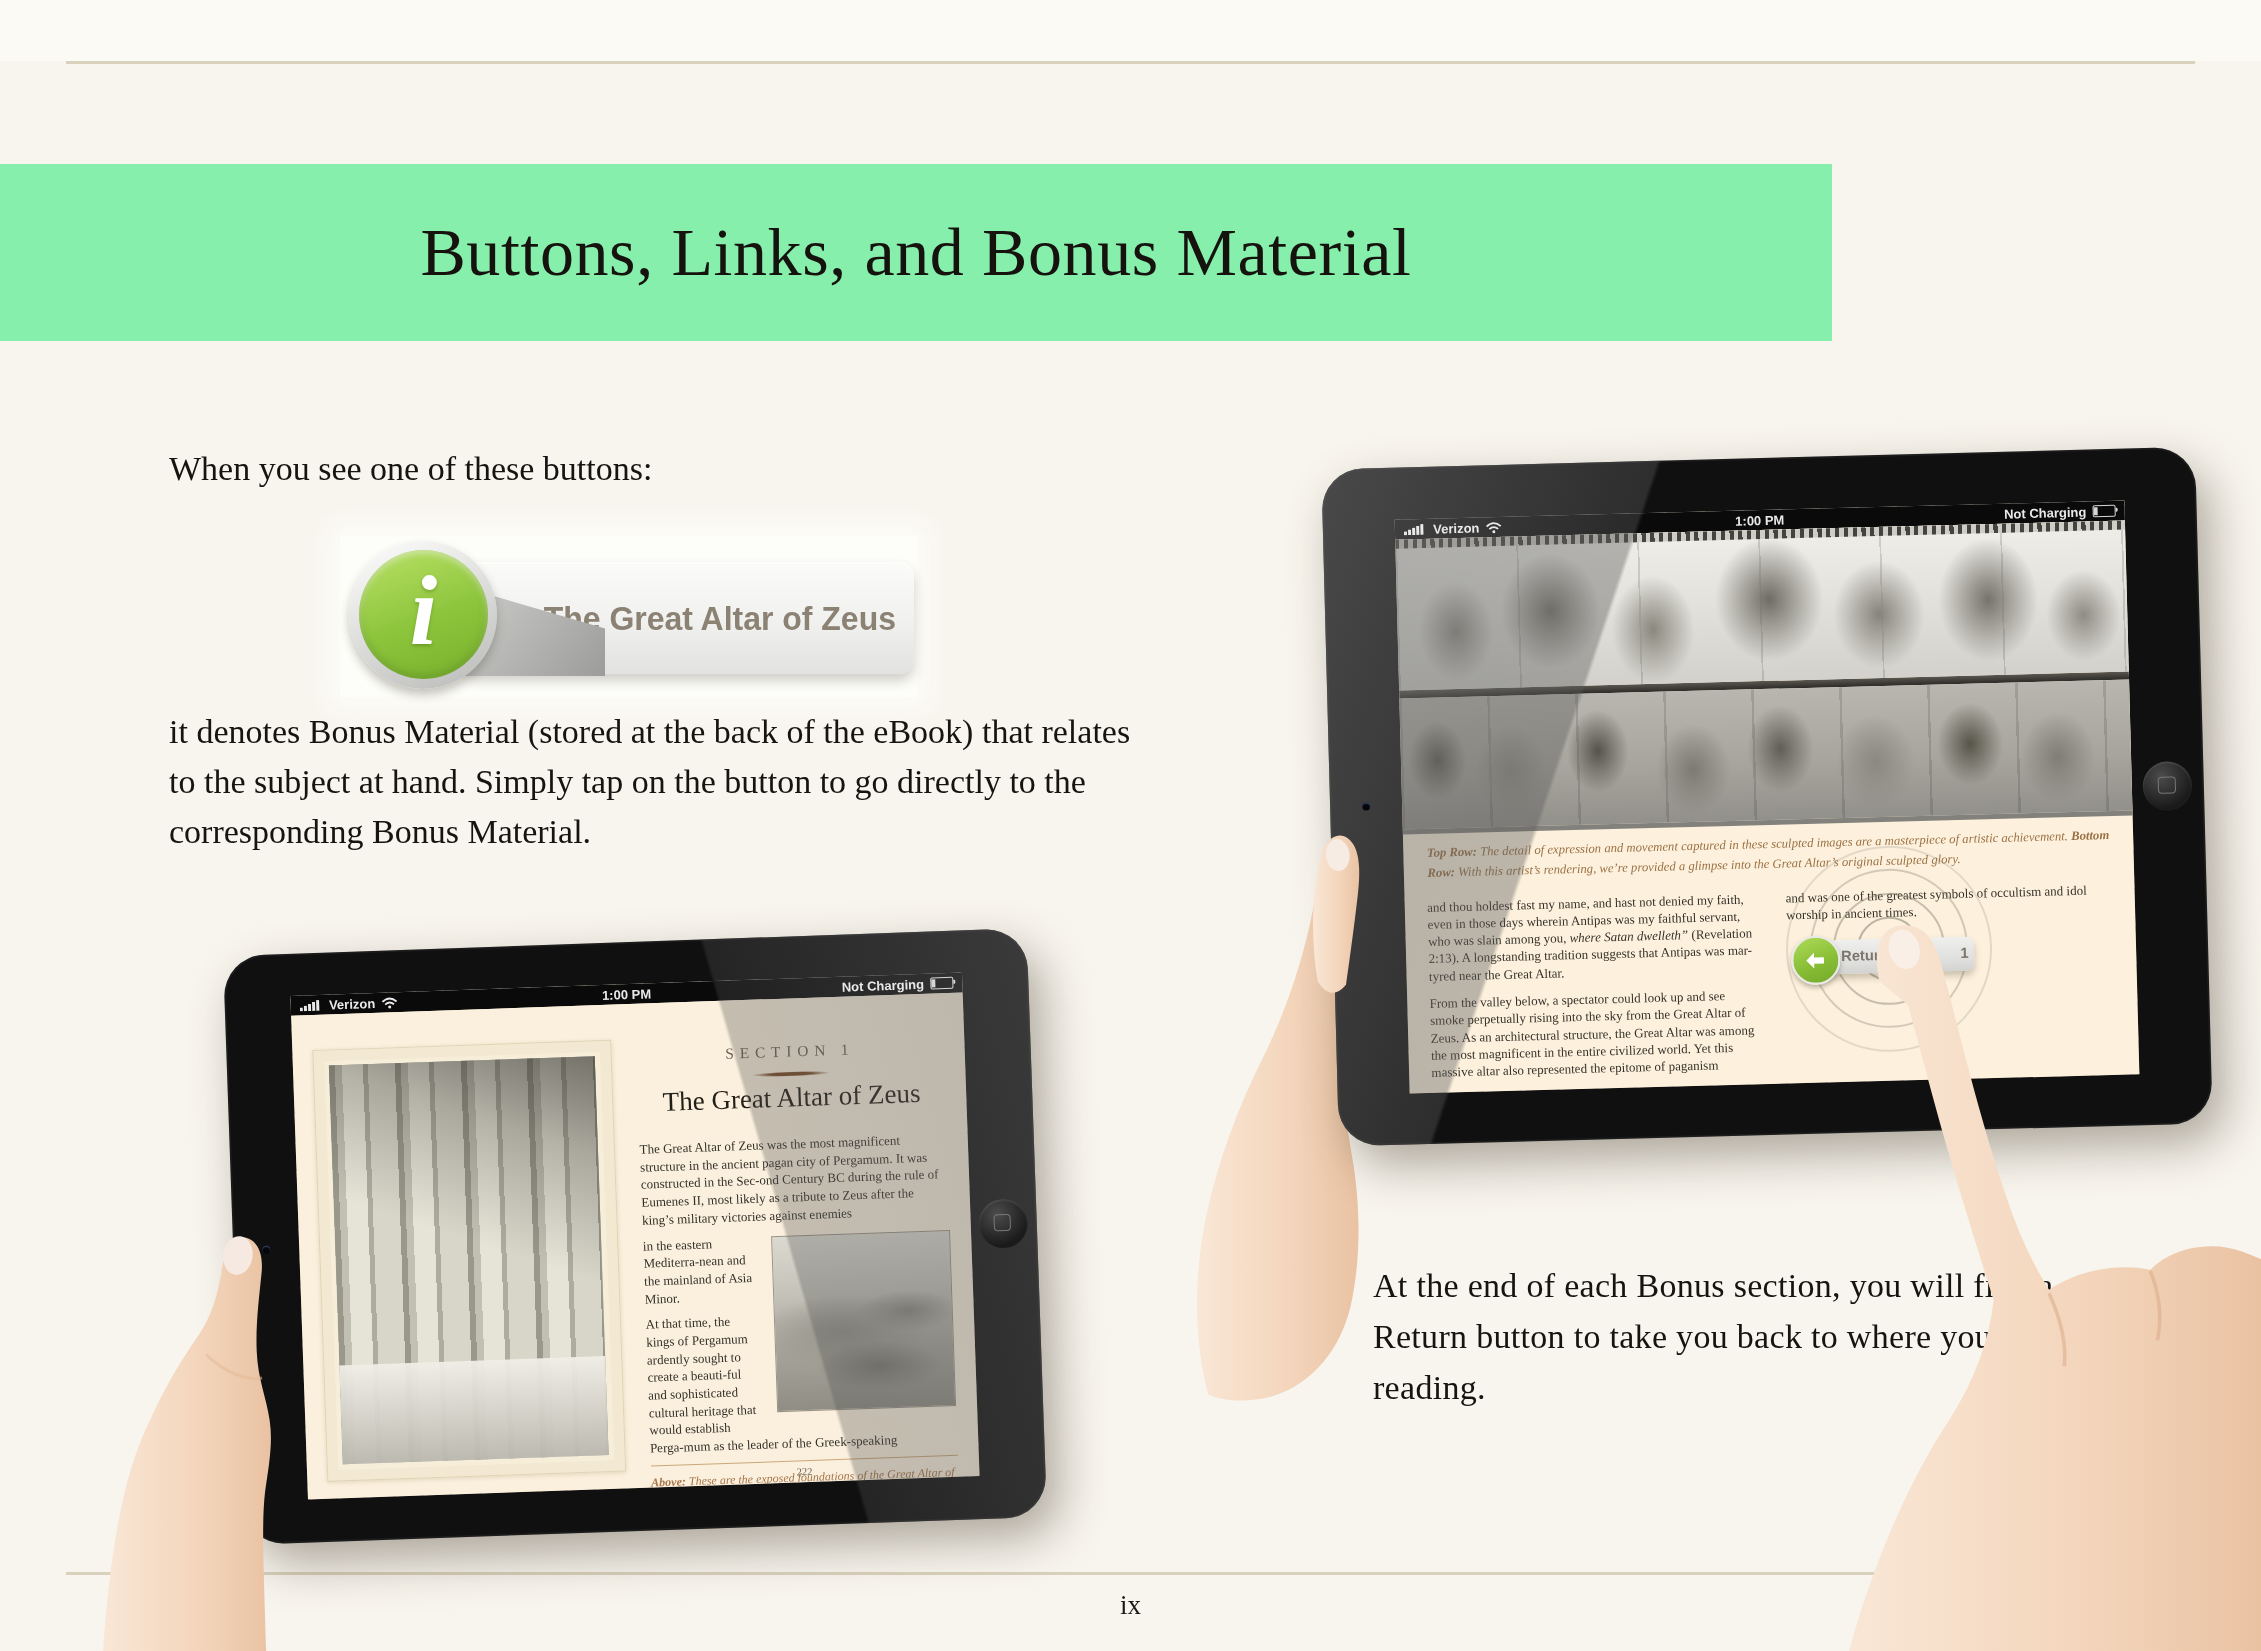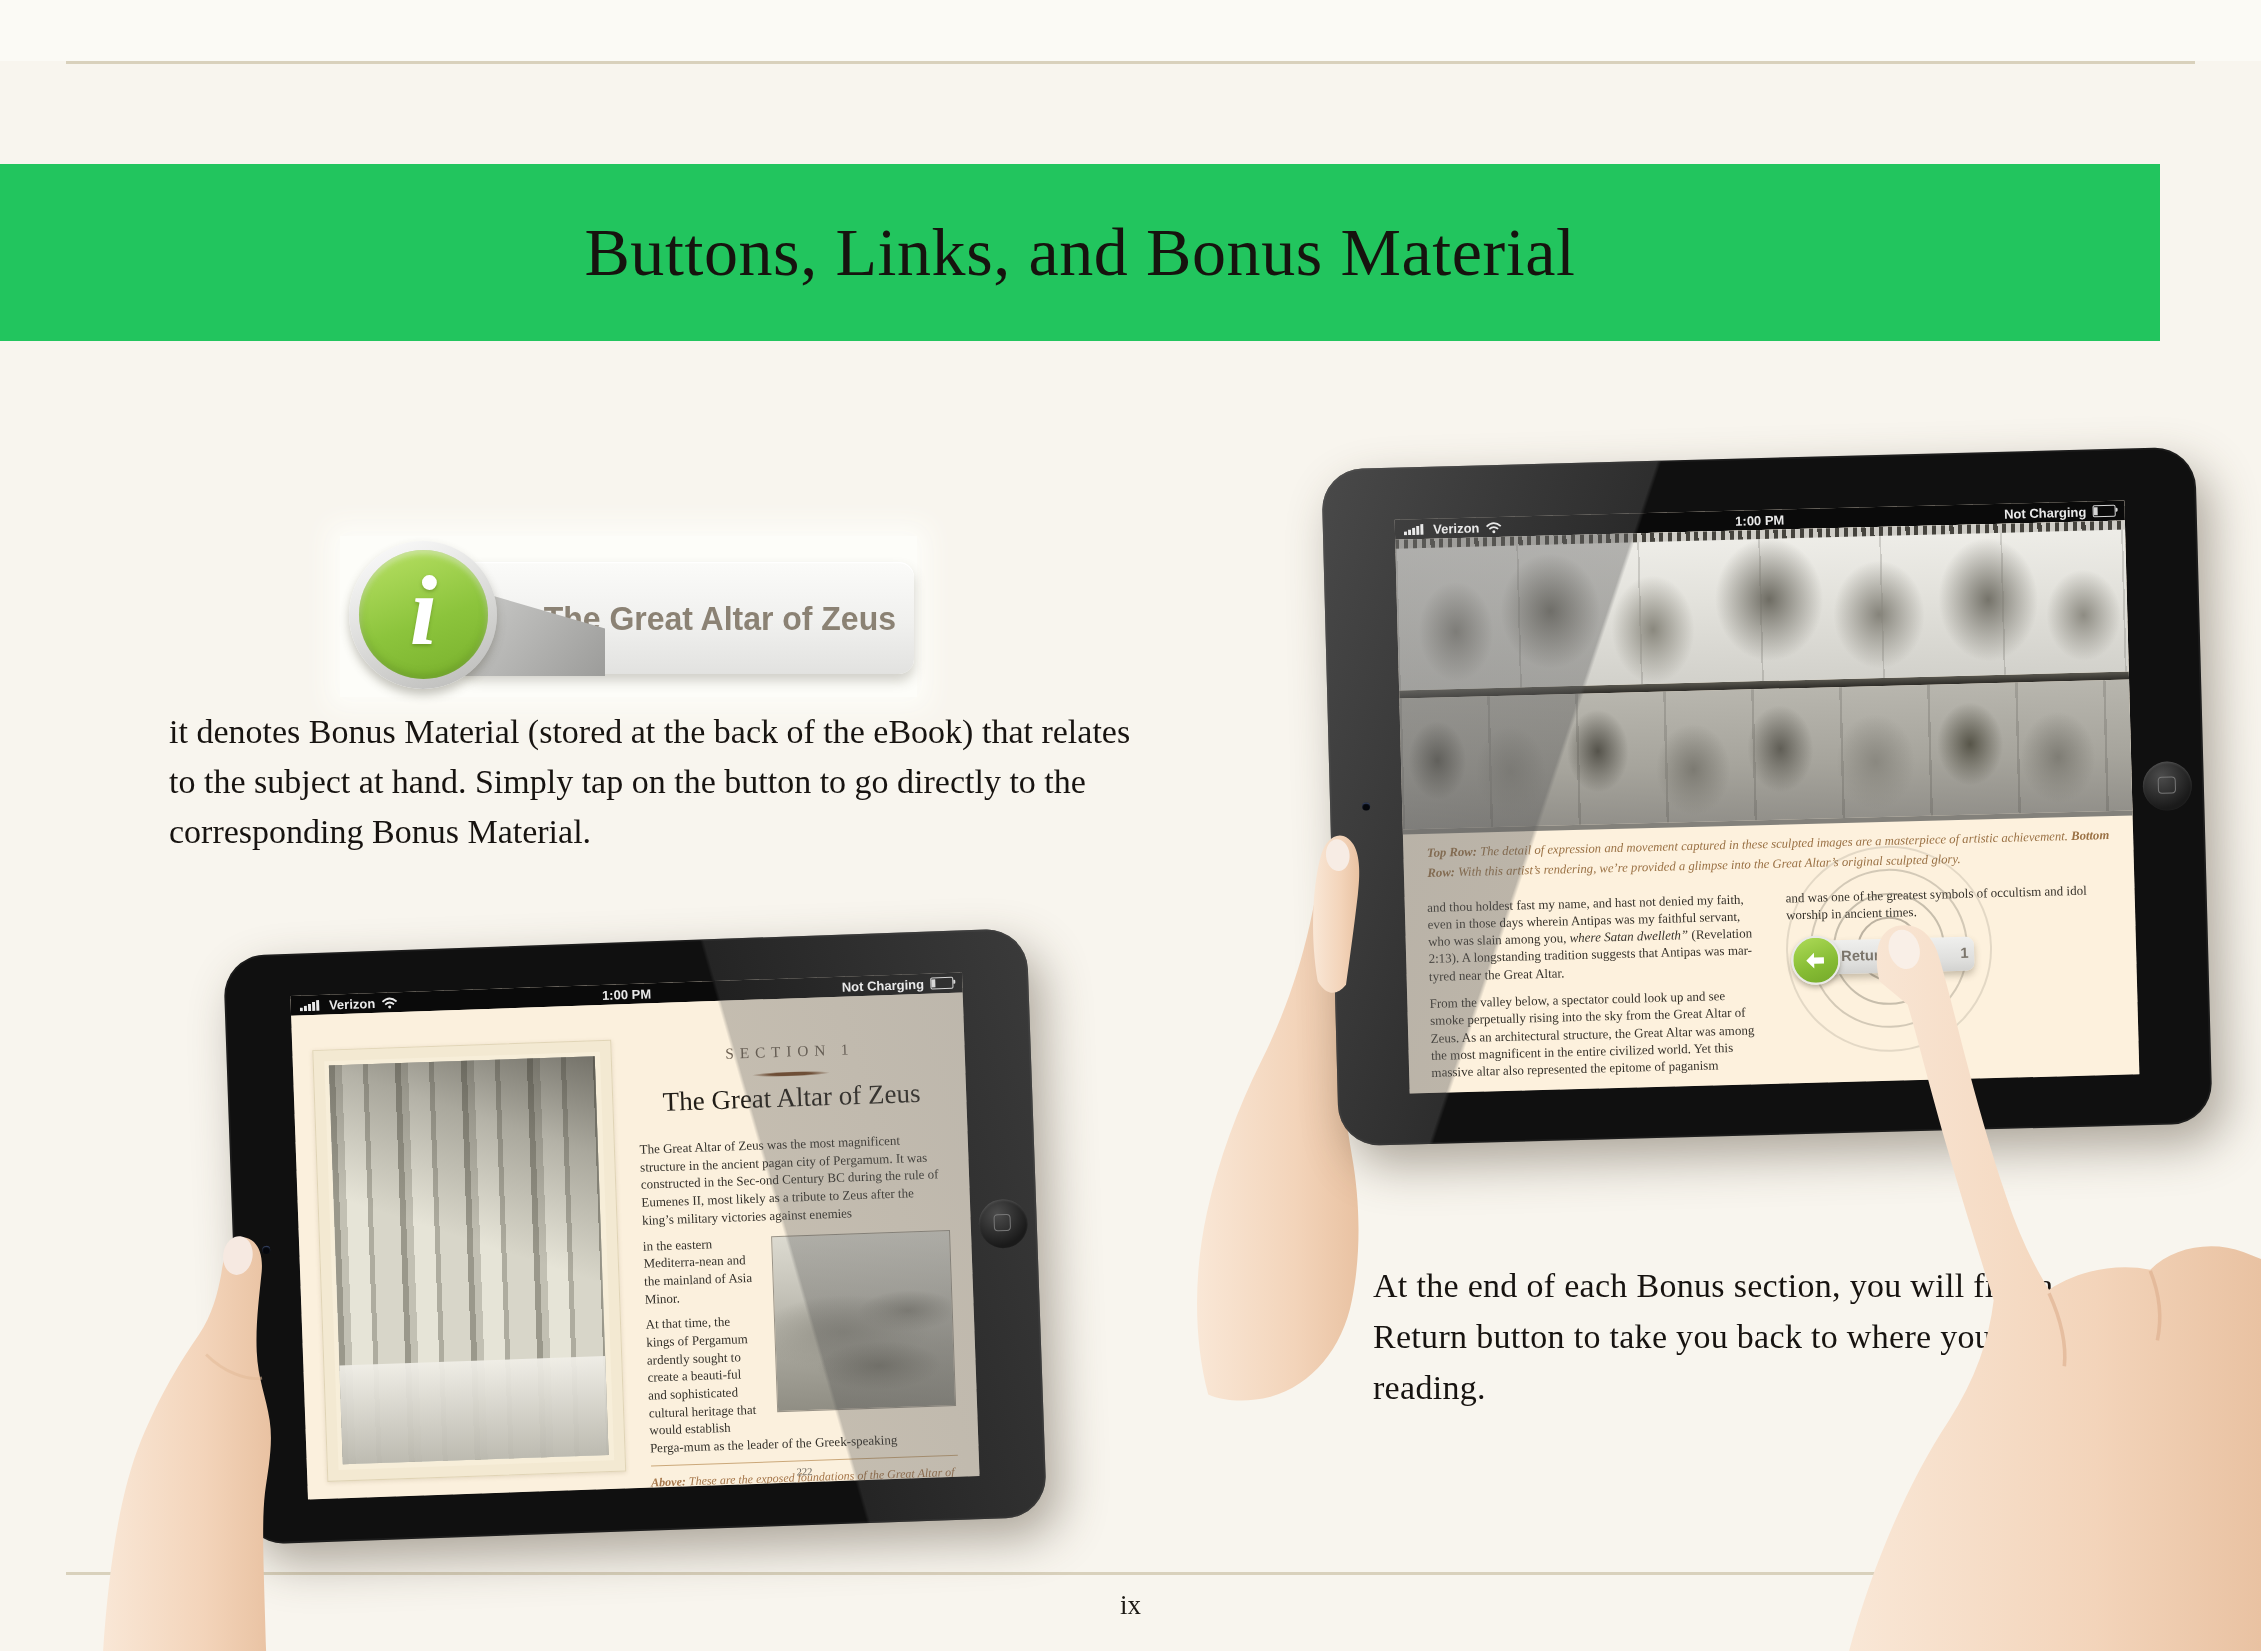--- a/index.html
+++ b/index.html
@@ -8,21 +8,21 @@
     background:#f8f5ee;
     font-family:"Liberation Serif", serif;
     color:#171310;
   }
   .abs{position:absolute;}
   
   .top-strip{left:0;top:0;width:2261px;height:61px;background:#fbfaf5;}
   .rule{background:#d9d1bc;height:2.9px;left:66px;width:2129px;}
   #rule-top{top:61px;}
   #rule-bottom{top:1572px;}
-  .header-band{left:0;top:164px;width:2160px;height:177px;background:#22c55e;}
+  .header-band{left:0;top:164px;width:1832px;height:177px;background:#86efac;}
   .header-band .title{
     width:100%;text-align:center;line-height:177px;font-size:68px;
     color:#16130e;letter-spacing:0.6px;
   }
   .intro{left:169px;top:443px;width:942px;font-size:34px;line-height:1.5;}
   .bonus-para{left:169px;top:707px;width:966px;font-size:34px;line-height:1.47;}
   .return-para{left:1373px;top:1260px;width:748px;font-size:34px;line-height:1.5;letter-spacing:0.3px;}
   .footer-page{left:0;top:1590px;width:2261px;text-align:center;font-size:27px;color:#1c1914;}
 
   
@@ -213,20 +213,21 @@
 </head>
 <body>
 
 <div class="abs top-strip"></div>
 <div class="abs rule" id="rule-top"></div>
 <div class="abs header-band">
   <div class="title">Buttons, Links, and Bonus Material</div>
 </div>
 
 <div class="abs intro">
+  <div>When you see one of these buttons:</div>
 </div>
 
 <div class="abs infobtn-wrap">
   <div class="infobtn-pill">
     <span class="pill-label">The Great Altar of Zeus</span>
   </div>
   <div class="infobtn-ribbon"></div>
   <div class="infobtn-circle">
     <div class="inner"></div>
     <div class="glyph">i</div>

